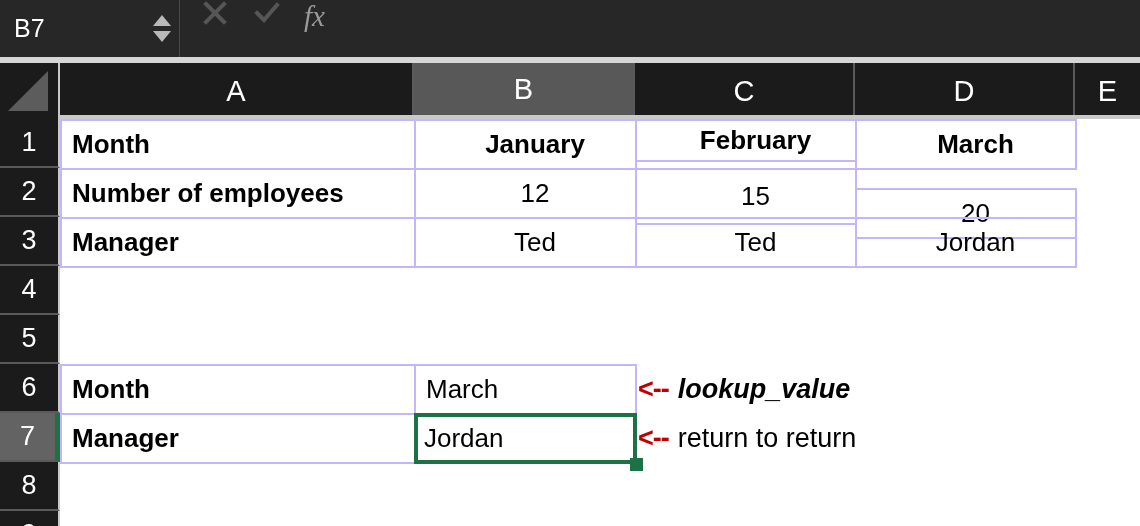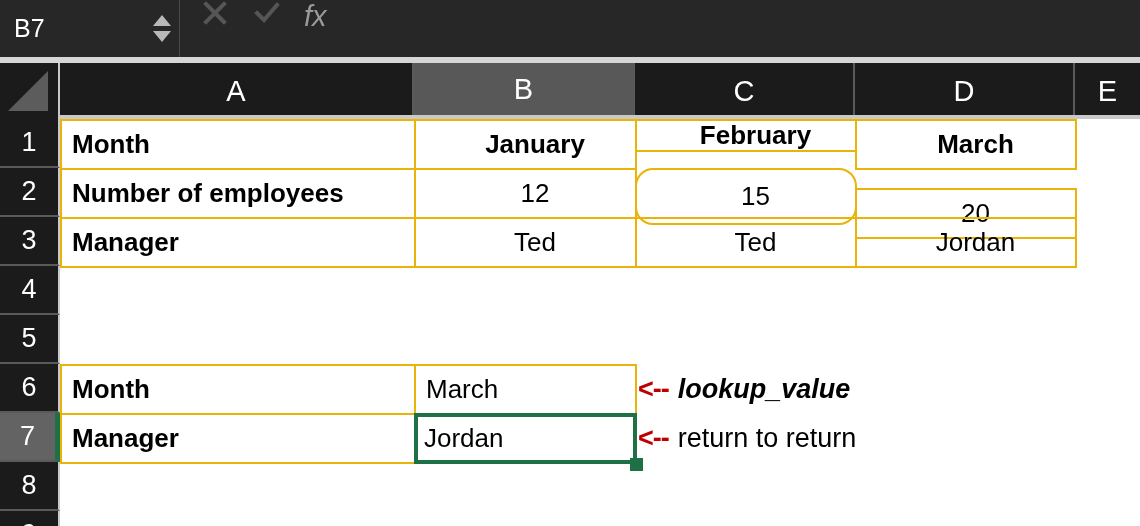--- a/index.html
+++ b/index.html
@@ -48,21 +48,21 @@
   .tri-down {
     width: 0; height: 0;
     border-left: 9px solid transparent;
     border-right: 9px solid transparent;
     border-top: 11px solid #b9b9b9;
   }
   .fb-icons { display: flex; align-items: center; gap: 26px; padding: 0 22px; }
   .fb-icon { width: 26px; height: 26px; display: block; }
   .fx-label {
     color: #9a9a9a;
-    font-family: Liberation Sans, sans-serif;
+    font-family: Liberation Serif, serif;
     font-style: italic;
     font-size: 29px;
     padding-right: 18px;
     padding-left: 2px;
   }
   .formula-input {
     flex: 1; height: 41px;
     background: #333333;
     display: flex; align-items: center;
     color: #f2f2f2;
@@ -122,21 +122,21 @@
   .row-head.selected { background: #636363; border-right: 5px solid #1e7145; }
 
   
   .grid { position: absolute; left: 60px; top: 119px; width: 1080px; height: 407px; background: #ffffff; }
   .cell {
     position: absolute;
     display: flex; align-items: center;
     font-size: 26px; color: #000000;
     white-space: nowrap; overflow: hidden;
   }
-  .cell.bordered { border: 2px solid #eab308; }
+  .cell.bordered { border: 2px solid #c4b5fd; }
   .cell.bold { font-weight: bold; }
   .cell.center { justify-content: center; padding-left: 19px; }
   .cell.left { justify-content: flex-start; padding-left: 10px; }
 
   
   .sel-cell {
     position: absolute;
     border: 4px solid #1e7145;
     pointer-events: none;
   }
@@ -206,26 +206,26 @@
   <div class="row-head" style="top:315px; height:49px;">5</div>
   <div class="row-head" style="top:364px; height:49px;">6</div>
   <div class="row-head selected" style="top:413px; height:49px;">7</div>
   <div class="row-head" style="top:462px; height:49px;">8</div>
   <div class="row-head" style="top:511px; height:49px;">9</div>
 
   <div class="grid">
 
     <div class="cell bordered bold left" style="left:0px;   top:0px;  width:356px; height:51px;">Month</div>
     <div class="cell bordered bold center" style="left:354px; top:0px;  width:223px; height:51px;">January</div>
-    <div class="cell bordered bold center" style="left:575px; top:0px;  width:222px; height:33px;">February</div>
+    <div class="cell bordered bold center" style="left:575px; top:0px;  width:222px; height:43px;">February</div>
     <div class="cell bordered bold center" style="left:795px; top:0px;  width:222px; height:51px;">March</div>
 
     <div class="cell bordered bold left" style="left:0px;   top:49px; width:356px; height:51px;">Number of employees</div>
     <div class="cell bordered center" style="left:354px; top:49px; width:223px; height:51px;">12</div>
-    <div class="cell bordered center" style="left:575px; top:49px; width:222px; height:57px;border-radius:18px;">15</div>
+    <div class="cell bordered center" style="left:575px; top:49px; width:222px; height:57px;">15</div>
     <div class="cell bordered center" style="left:795px; top:49px; width:222px; height:51px;margin-top:20px;">20</div>
 
     <div class="cell bordered bold left" style="left:0px;   top:98px; width:356px; height:51px;">Manager</div>
     <div class="cell bordered center" style="left:354px; top:98px; width:223px; height:51px;">Ted</div>
     <div class="cell bordered center" style="left:575px; top:98px; width:222px; height:51px;">Ted</div>
     <div class="cell bordered center" style="left:795px; top:98px; width:222px; height:51px;">Jordan</div>
 
     <div class="cell bordered bold left" style="left:0px;   top:245px; width:356px; height:51px;">Month</div>
     <div class="cell bordered left" style="left:354px; top:245px; width:223px; height:51px;">March</div>
 

